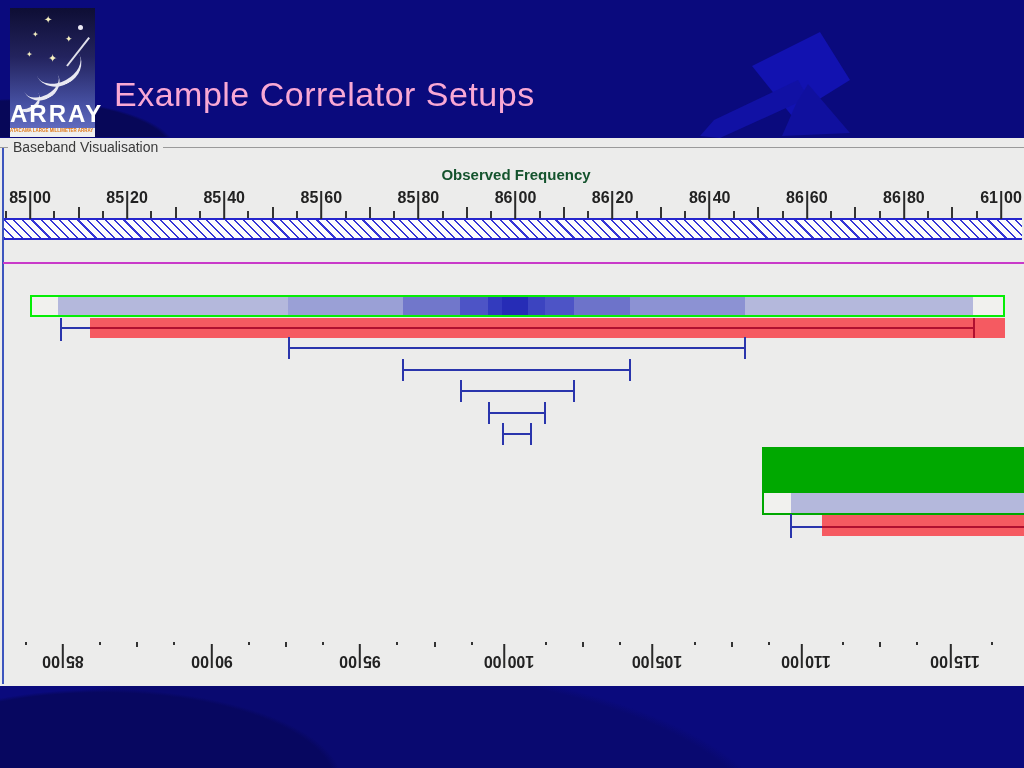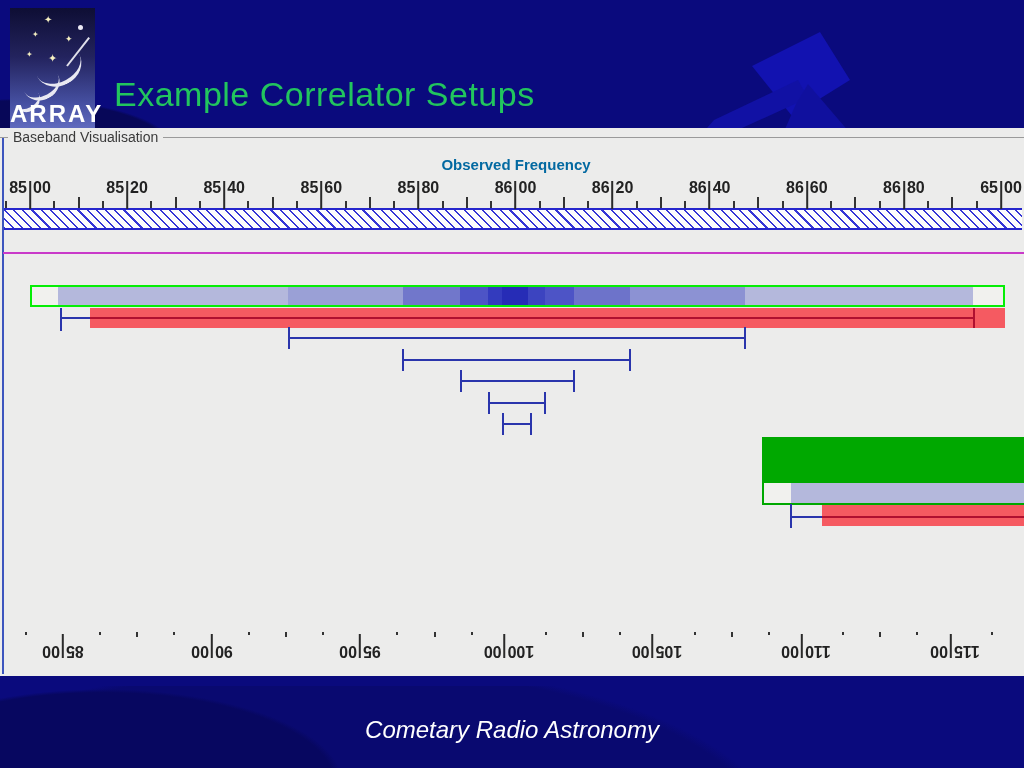--- a/index.html
+++ b/index.html
@@ -4,49 +4,49 @@
 <style>
   html,body{margin:0;padding:0;background:#222;}
   .slide{position:relative;width:1024px;height:768px;background:#0a0a7d;overflow:hidden;
          font-family:"Liberation Sans",sans-serif;}
   .deco-top{position:absolute;left:0;top:0;width:1024px;height:137px;
     background:radial-gradient(ellipse 300px 100px at 2% 110%, #070758 50%, transparent 52%);}
   .deco-bottom{position:absolute;left:0;top:686px;width:1024px;height:82px;
     background:radial-gradient(ellipse 430px 170px at 10% 120%, #070760 54%, transparent 56%),
                radial-gradient(ellipse 760px 300px at 32% 190%, #090970 58%, transparent 60%);}
   .ant-svg{position:absolute;left:700px;top:18px;}
-  .slide-title{position:absolute;left:114px;top:52px;font-size:34px;color:#22c55e;
+  .slide-title{position:absolute;left:114px;top:52px;font-size:34px;color:#f9a8d4;
     letter-spacing:0.5px;font-weight:normal;}
   
   .logo{position:absolute;left:10px;top:8px;width:85px;height:129px;
     background:linear-gradient(180deg,#0e0e34 0%,#23235e 38%,#4650a2 74%,#6a74c8 100%);}
   .logo .star{position:absolute;color:#f6f0c2;}
   .arc{position:absolute;border-radius:50%;border-bottom:4px solid #e9e9f2;}
   .arc1{width:48px;height:38px;left:24px;top:36px;transform:rotate(-28deg);}
   .arc2{width:38px;height:30px;left:12px;top:58px;transform:rotate(-28deg);}
   .arc3{width:27px;height:22px;left:3px;top:78px;transform:rotate(-28deg);}
   .mast{position:absolute;left:56px;top:22px;width:2px;height:36px;background:#e0e0ea;
     transform:rotate(38deg);transform-origin:bottom;}
   .feed{position:absolute;left:68px;top:17px;width:5px;height:5px;border-radius:50%;background:#eceaf4;}
   .logo-name{position:absolute;bottom:9px;left:0;width:100%;text-align:center;color:#ffffff;
     font-size:24px;font-weight:bold;letter-spacing:2px;}
   .logo-strip{position:absolute;bottom:0;left:0;width:100%;height:9px;background:#efefef;overflow:hidden;}
   .logo-strip span{display:block;font-size:6px;color:#e07818;white-space:nowrap;
     transform:scale(0.74,0.85);transform-origin:0 0;font-weight:bold;}
   
-  .panel{position:absolute;left:0;top:128px;width:1024px;height:548px;background:#ececeb;}
+  .panel{position:absolute;left:0;top:138px;width:1024px;height:548px;background:#ececeb;}
   .panel-line{position:absolute;left:0;top:9px;width:1024px;border-top:1px solid #9a9a9a;}
   .panel-title{position:absolute;left:8px;top:1px;background:#ececeb;padding:0 5px;
     font-size:14px;color:#3a3a3a;}
   .canvas{position:absolute;left:0;top:0;width:1024px;height:548px;}
   .rect{position:absolute;box-sizing:border-box;}
   .rect.labeled{display:flex;align-items:center;justify-content:center;
     font-size:15px;font-weight:bold;color:#0d4a0d;}
   .axtitle{position:absolute;transform:translateX(-50%);font-size:15px;font-weight:bold;
-    color:#0369a1;white-space:nowrap;}
+    color:#14532d;white-space:nowrap;}
   .maj{position:absolute;transform:translateX(-50%);display:flex;align-items:flex-start;
     font-size:16px;font-weight:bold;color:#222222;white-space:nowrap;line-height:19px;}
   .maj .mt{display:block;width:2px;height:28px;background:#2a2a2a;margin:3px 2px 0 2px;}
   .maj.flip{transform:translateX(-50%) rotate(180deg);}
   .maj.flip .mt{height:24px;}
   .tick{position:absolute;background:#333333;}
   .hatch{position:absolute;left:3px;top:80px;width:1019px;height:22px;box-sizing:border-box;
     background:repeating-linear-gradient(45deg,#3535d6 0 1.5px,transparent 1.5px 6.5px),#fdfdfd;
     border-top:2px solid #2626cc;border-bottom:2px solid #2626cc;}
   .footer{position:absolute;left:0;top:716px;width:1024px;text-align:center;
@@ -174,21 +174,21 @@
           <span>86</span>
           <i class="mt"></i>
           <span>60</span>
         </div>
         <div class="maj" style="left: 903.9px; top: 50px;">
           <span>86</span>
           <i class="mt"></i>
           <span>80</span>
         </div>
         <div class="maj" style="left: 1001px; top: 50px;">
-          <span>65</span>
+          <span>61</span>
           <i class="mt"></i>
           <span>00</span>
         </div>
         <div class="tick" style="left: 4.725px; width: 2px; height: 7px; top: 73px;"></div>
         <div class="tick" style="left: 53.275px; width: 2px; height: 7px; top: 73px;"></div>
         <div class="tick" style="left: 77.55px; width: 2px; height: 11px; top: 69px;"></div>
         <div class="tick" style="left: 101.825px; width: 2px; height: 7px; top: 73px;"></div>
         <div class="tick" style="left: 150.375px; width: 2px; height: 7px; top: 73px;"></div>
         <div class="tick" style="left: 174.65px; width: 2px; height: 11px; top: 69px;"></div>
         <div class="tick" style="left: 198.925px; width: 2px; height: 7px; top: 73px;"></div>
@@ -267,14 +267,13 @@
         <div class="tick" style="left: 693.55px; width: 2px; height: 3px; top: 504px;"></div>
         <div class="tick" style="left: 730.7px; width: 2px; height: 5px; top: 504px;"></div>
         <div class="tick" style="left: 767.85px; width: 2px; height: 3px; top: 504px;"></div>
         <div class="tick" style="left: 842.15px; width: 2px; height: 3px; top: 504px;"></div>
         <div class="tick" style="left: 879.3px; width: 2px; height: 5px; top: 504px;"></div>
         <div class="tick" style="left: 916.45px; width: 2px; height: 3px; top: 504px;"></div>
         <div class="tick" style="left: 990.75px; width: 2px; height: 3px; top: 504px;"></div>
       </div>
   </div>
 
-  <div class="footer">Cometary Radio Astronomy</div>
 </div>
 
 </body></html>

